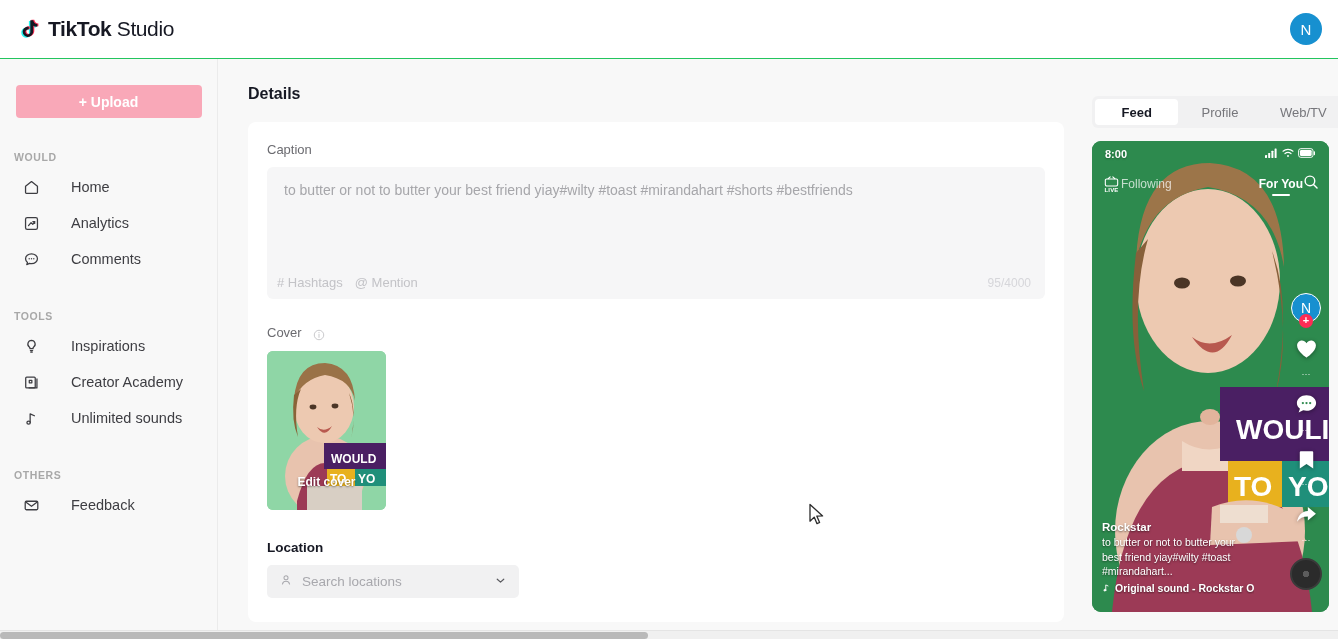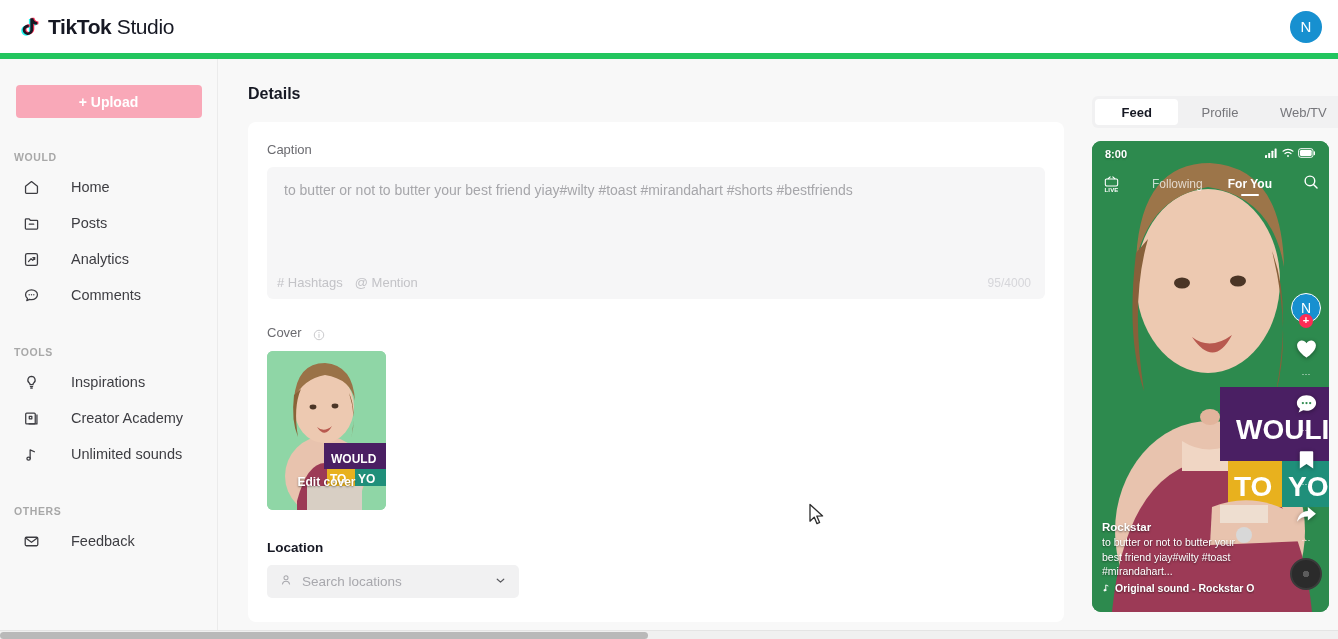--- a/index.html
+++ b/index.html
@@ -9,21 +9,21 @@
     font-family: "Liberation Sans", sans-serif;
     background: #f8f8f8;
     color: #161823;
   }
   .app { position: relative; width: 1338px; height: 639px; display: flex; flex-direction: column; }
 
   
   .topbar {
     height: 59px; min-height: 59px;
     background: #fff;
-    border-bottom: 6px solid #22c55e;
+    border-bottom: 1px solid #22c55e;
     display: flex; align-items: center;
     position: relative;
   }
   .logo-wrap { display: flex; align-items: center; padding-left: 16px; gap: 6px; }
   .logo-note { width: 26px; height: 26px; position: relative; }
   .logo-text { font-size: 21px; font-weight: 700; letter-spacing: -0.4px; }
   .logo-text .thin { font-weight: 400; }
   .topbar-avatar {
     position: absolute; right: 16px; top: 50%; transform: translateY(-50%);
     width: 32px; height: 32px; border-radius: 50%;
@@ -153,21 +153,21 @@
   }
   .status-icons { display: flex; align-items: center; gap: 4px; }
   .feed-nav {
     position: absolute; top: 30px; left: 0; right: 0; height: 26px;
     display: flex; align-items: center; padding: 0 10px;
     color: #fff;
   }
   .live-badge { width: 19px; display: flex; flex-direction: column; align-items: center; }
   .live-txt { font-size: 6px; font-weight: 700; letter-spacing: .2px; }
   .feed-tabs {
-    flex: 1; display: flex; align-items: center; justify-content: center; gap: 25px;
+    flex: 1; display: flex; align-items: center; justify-content: space-between; gap: 25px;
   }
   .feed-tab { font-size: 12px; color: rgba(255,255,255,.72); position: relative; cursor: pointer; }
   .feed-tab.on { color: #fff; font-weight: 700; }
   .feed-tab.on::after {
     content: ""; position: absolute; left: 50%; transform: translateX(-50%);
     bottom: -5px; width: 18px; height: 2px; background: #fff; border-radius: 1px;
   }
   .rail {
     position: absolute; right: 7px; bottom: 22px;
     display: flex; flex-direction: column; align-items: center; gap: 13px;
@@ -235,29 +235,20 @@
       <button class="upload-btn">+ Upload</button>
 
       <div class="sec-label">WOULD</div>
       <div class="nav-item">
         <span class="nav-ico">
           <svg width="17" height="17" viewBox="0 0 20 20" fill="none" stroke="#3d3d42" stroke-width="1.5" stroke-linecap="round" stroke-linejoin="round">
               <path d="M3 8.5 10 3l7 5.5V16a1 1 0 0 1-1 1H4a1 1 0 0 1-1-1z"></path>
             </svg>
         </span>
         <span>Home</span>
-      </div>
-      <div class="nav-item">
-        <span class="nav-ico">
-          <svg width="17" height="17" viewBox="0 0 20 20" fill="none" stroke="#3d3d42" stroke-width="1.5" stroke-linejoin="round">
-              <path d="M2.8 5.5a1 1 0 0 1 1-1h3.4l1.4 1.7h7.6a1 1 0 0 1 1 1v8.3a1 1 0 0 1-1 1H3.8a1 1 0 0 1-1-1z"></path>
-              <path d="M7.4 10.8h5.2" stroke-linecap="round"></path>
-            </svg>
-        </span>
-        <span>Posts</span>
       </div>
       <div class="nav-item">
         <span class="nav-ico">
           <svg width="17" height="17" viewBox="0 0 20 20" fill="none" stroke="#3d3d42" stroke-width="1.5" stroke-linejoin="round">
               <rect x="3" y="3" width="14" height="14" rx="2"></rect>
               <path d="M6.5 12.5 9.5 9l2 2 2.2-3.2" stroke-linecap="round"></path>
               <path d="M13.7 7.8h-2.1m2.1 0v2.1" stroke-linecap="round"></path>
             </svg>
         </span>
         <span>Analytics</span>

